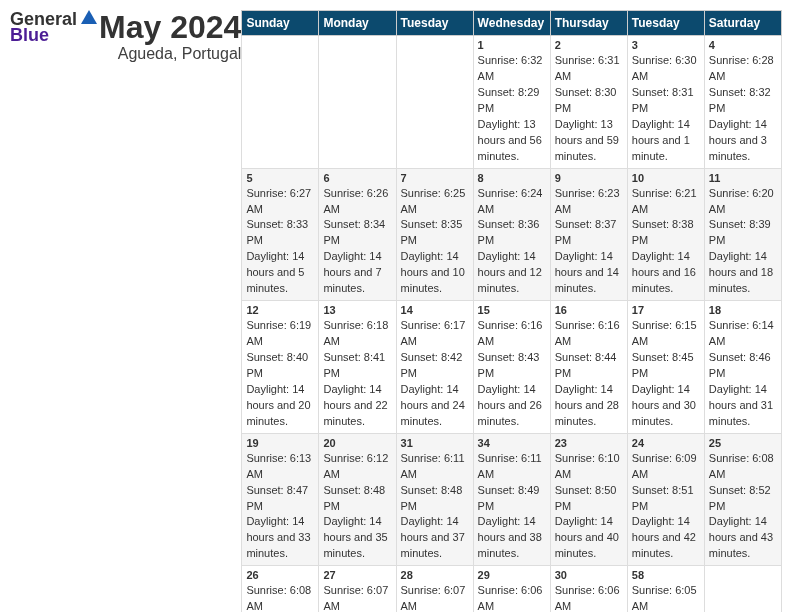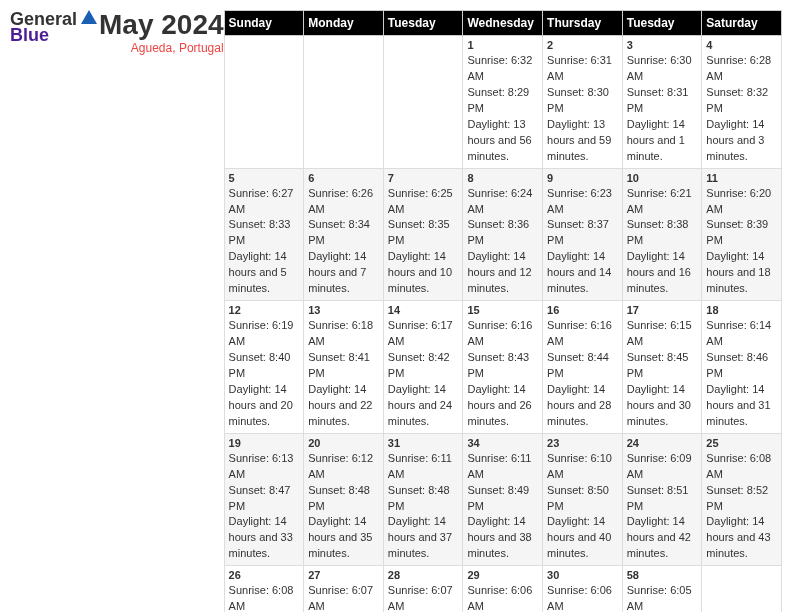--- a/index.html
+++ b/index.html
@@ -31,37 +31,37 @@
     .logo-text {
       font-size: 18px;
       font-weight: bold;
       color: #333;
       line-height: 1.1;
     }
     .title-block {
       text-align: right;
     }
     .month-title {
-      font-size: 28px;
+      font-size: 32px;
       font-weight: bold;
       color: #333;
       line-height: 1.1;
     }
     .location-title {
-      font-size: 12px;
-      color: #ef4444;
+      font-size: 16px;
+      color: #404040;
     }
     .calendar {
       flex: 1;
       border-collapse: collapse;
       width: 100%;
       table-layout: fixed;
     }
     .calendar th {
-      background: #000000;
+      background: #0c4a6e;
       color: #fff;
       font-size: 12px;
       font-weight: bold;
       padding: 5px 4px;
       text-align: left;
       border: 1px solid #ccc;
     }
     .calendar td {
       vertical-align: top;
       border: 1px solid #ddd;

